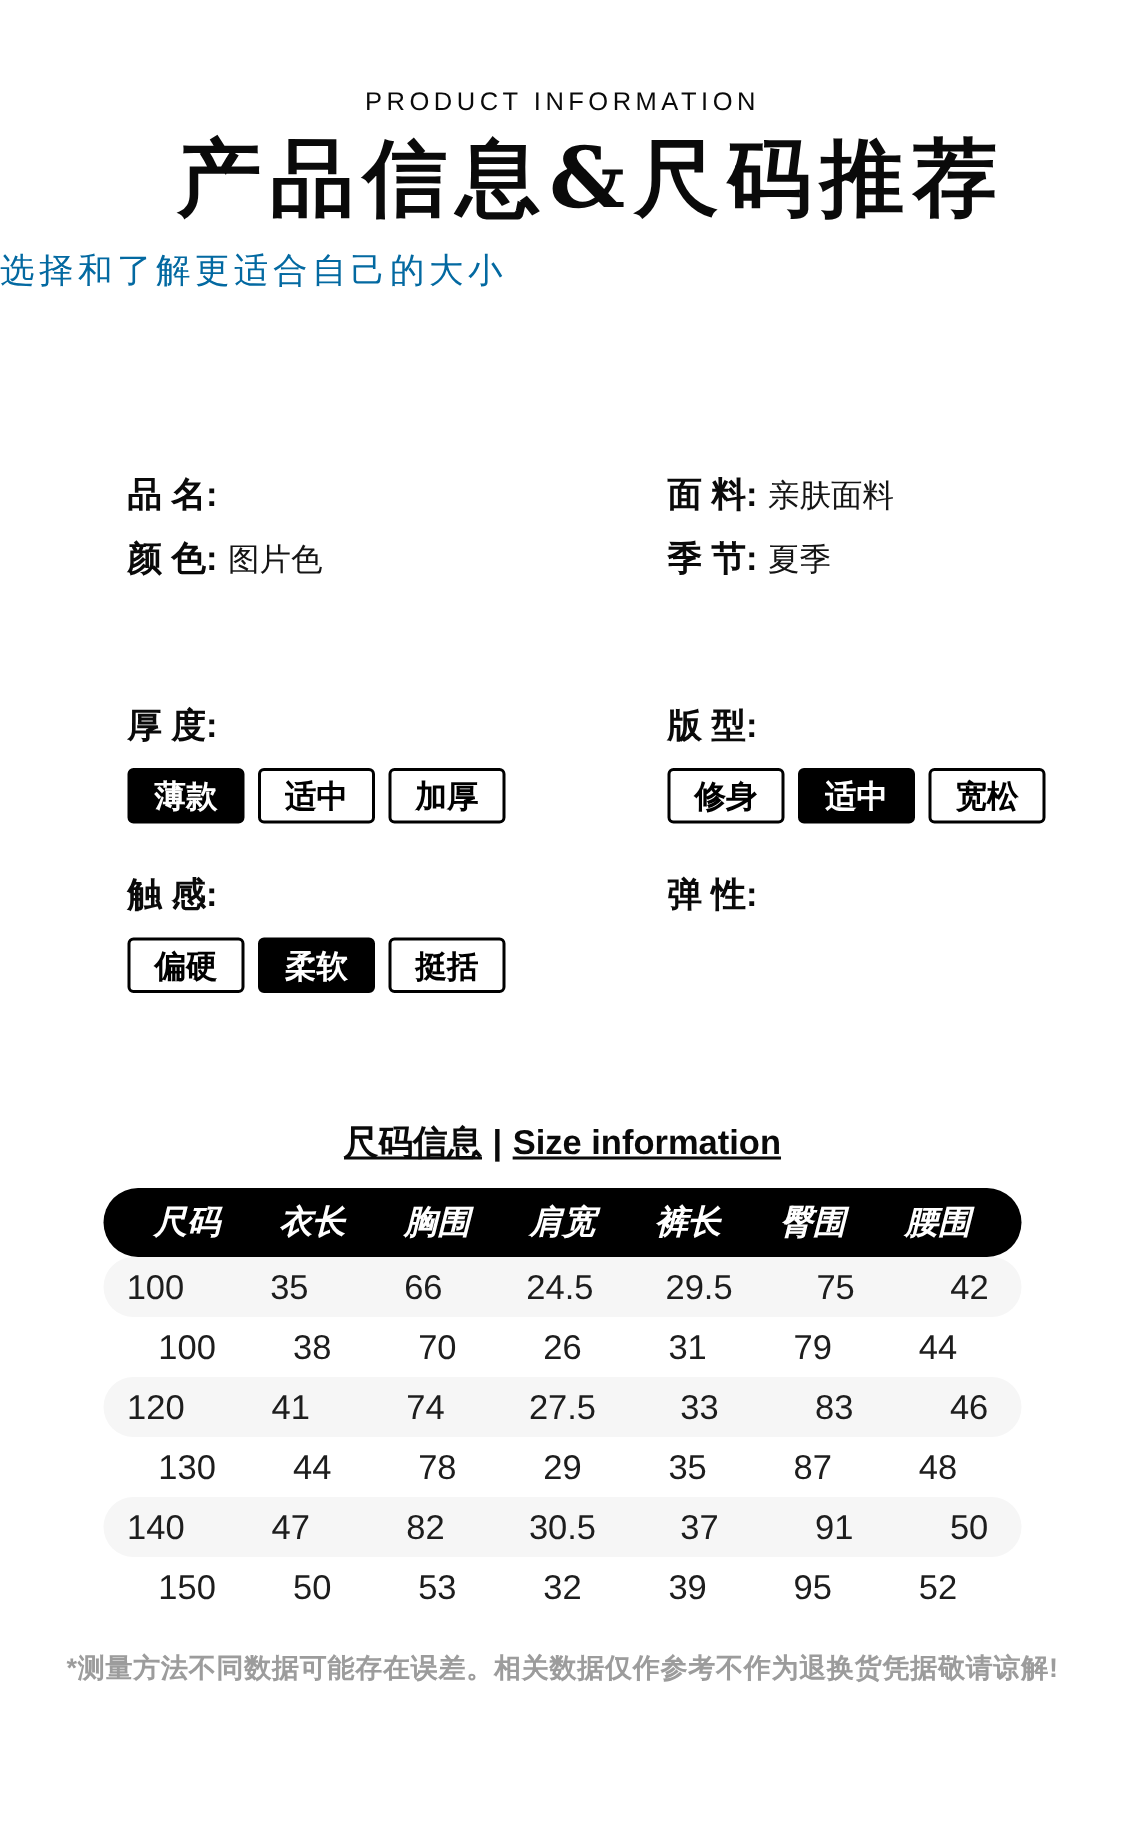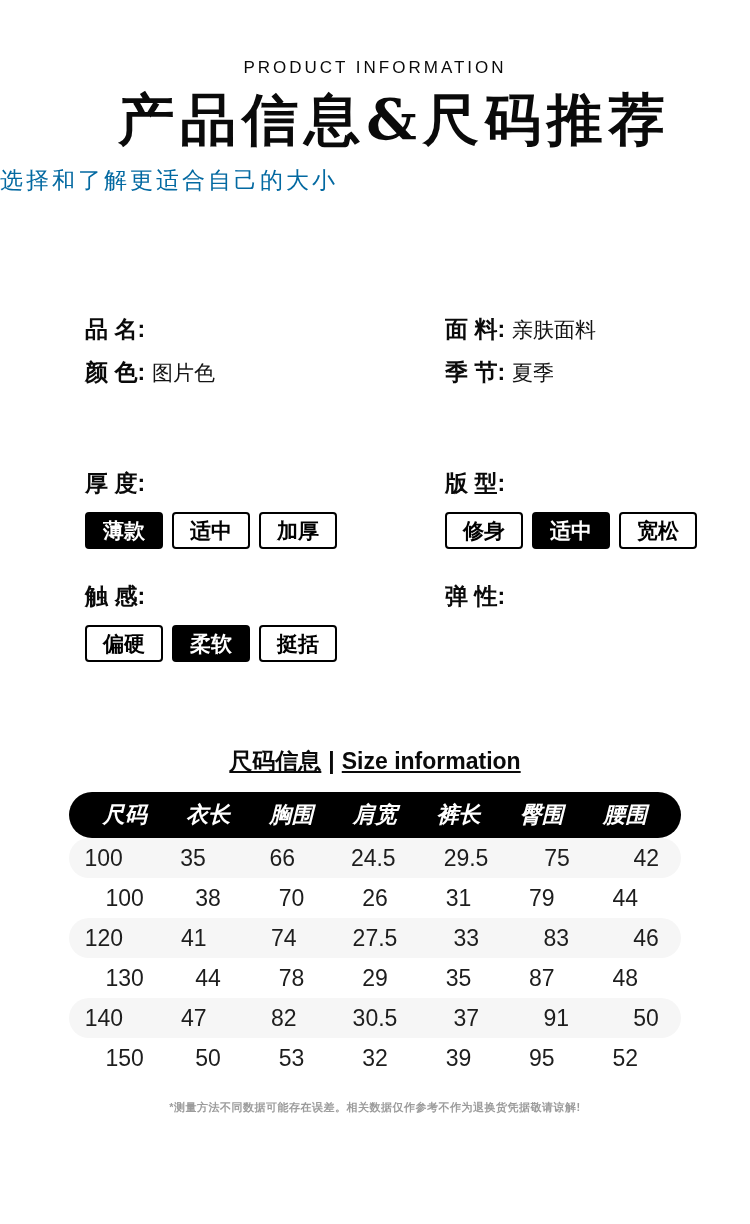--- a/index.html
+++ b/index.html
@@ -145,21 +145,21 @@
   .tbody-row.striped {
     background: #f6f6f6;
     border-radius: 20px;
     gap: 48px;
   }
 
   
   .footnote {
     margin-top: 22px;
     text-align: center;
-    font-size: 11px;
+    font-size: 18px;
     font-weight: 700;
     letter-spacing: 0.5px;
     color: #9c9c9c;
   }
 </style>
 </head>
 <body>
 
 <div class="page">
 

